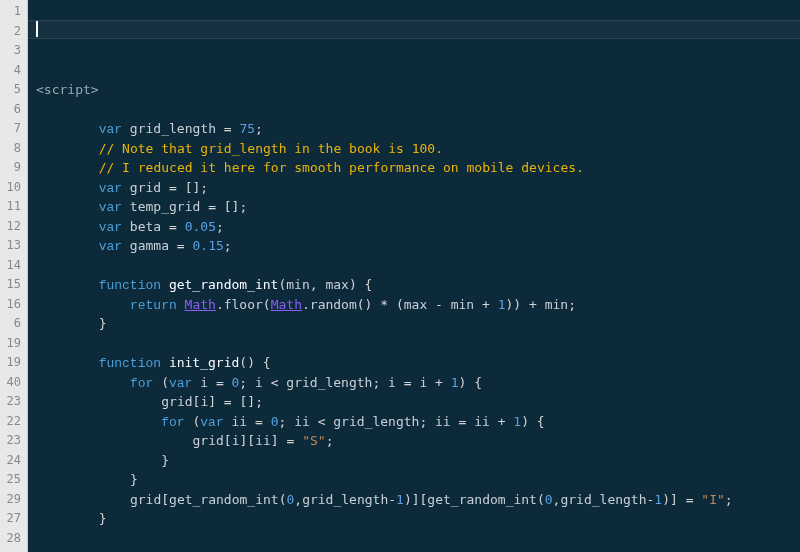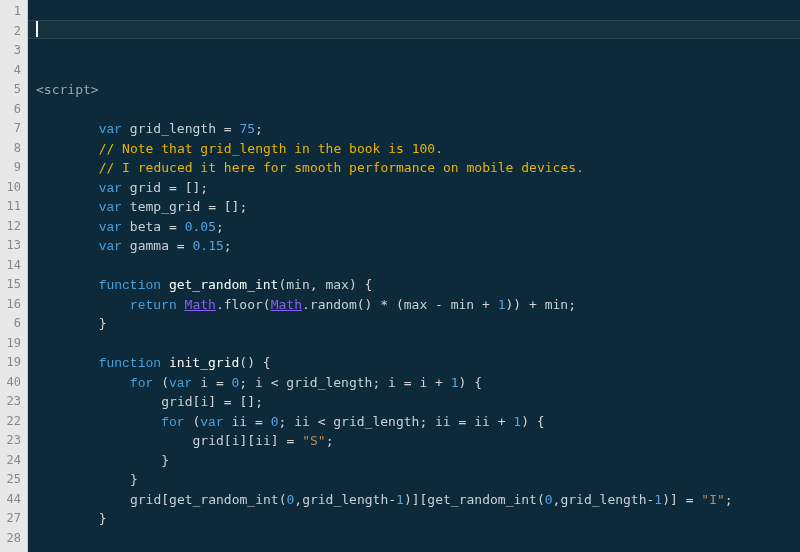--- a/index.html
+++ b/index.html
@@ -95,21 +95,21 @@
       <div>16</div>
       <div>6</div>
       <div>19</div>
       <div>19</div>
       <div>40</div>
       <div>23</div>
       <div>22</div>
       <div>23</div>
       <div>24</div>
       <div>25</div>
-      <div>44</div>
+      <div>29</div>
       <div>27</div>
       <div>28</div>
     </div>
   <div class="code" id="code">
     <div class="cursor-line"></div>
     <div class="cursor"></div>
   <div class="code-line"><span class="tag">&lt;script&gt;</span></div><div class="code-line"></div><div class="code-line"><span>        </span><span class="kw">var</span><span> </span><span class="fn">grid_length</span><span> </span><span class="op">=</span><span> </span><span class="num">75</span><span class="punct">;</span></div><div class="code-line"><span>        </span><span class="cm">// Note that grid_length in the book is 100.</span></div><div class="code-line"><span>        </span><span class="cm">// I reduced it here for smooth performance on mobile devices.</span></div><div class="code-line"><span>        </span><span class="kw">var</span><span> </span><span class="fn">grid</span><span> </span><span class="op">=</span><span> </span><span class="punct">[]</span><span class="punct">;</span></div><div class="code-line"><span>        </span><span class="kw">var</span><span> </span><span class="fn">temp_grid</span><span> </span><span class="op">=</span><span> </span><span class="punct">[]</span><span class="punct">;</span></div><div class="code-line"><span>        </span><span class="kw">var</span><span> </span><span class="fn">beta</span><span> </span><span class="op">=</span><span> </span><span class="num">0.05</span><span class="punct">;</span></div><div class="code-line"><span>        </span><span class="kw">var</span><span> </span><span class="fn">gamma</span><span> </span><span class="op">=</span><span> </span><span class="num">0.15</span><span class="punct">;</span></div><div class="code-line"></div><div class="code-line"><span>        </span><span class="kw">function</span><span> </span><span class="white">get_random_int</span><span class="punct">(</span><span class="fn">min</span><span class="punct">,</span><span> </span><span class="fn">max</span><span class="punct">)</span><span> </span><span class="punct">{</span></div><div class="code-line"><span>            </span><span class="kw">return</span><span> </span><span class="obj">Math</span><span class="punct">.</span><span class="call">floor</span><span class="punct">(</span><span class="obj">Math</span><span class="punct">.</span><span class="call">random</span><span class="punct">()</span><span> </span><span class="op">*</span><span> </span><span class="punct">(</span><span class="fn">max</span><span> </span><span class="op">-</span><span> </span><span class="fn">min</span><span> </span><span class="op">+</span><span> </span><span class="num">1</span><span class="punct">))</span><span> </span><span class="op">+</span><span> </span><span class="fn">min</span><span class="punct">;</span></div><div class="code-line"><span>        </span><span class="punct">}</span></div><div class="code-line"></div><div class="code-line"><span>        </span><span class="kw">function</span><span> </span><span class="white">init_grid</span><span class="punct">()</span><span> </span><span class="punct">{</span></div><div class="code-line"><span>            </span><span class="kw">for</span><span> </span><span class="punct">(</span><span class="kw">var</span><span> </span><span class="fn">i</span><span> </span><span class="op">=</span><span> </span><span class="num">0</span><span class="punct">;</span><span> </span><span class="fn">i</span><span> </span><span class="op">&lt;</span><span> </span><span class="fn">grid_length</span><span class="punct">;</span><span> </span><span class="fn">i</span><span> </span><span class="op">=</span><span> </span><span class="fn">i</span><span> </span><span class="op">+</span><span> </span><span class="num">1</span><span class="punct">)</span><span> </span><span class="punct">{</span></div><div class="code-line"><span>                </span><span class="fn">grid</span><span class="punct">[</span><span class="fn">i</span><span class="punct">]</span><span> </span><span class="op">=</span><span> </span><span class="punct">[]</span><span class="punct">;</span></div><div class="code-line"><span>                </span><span class="kw">for</span><span> </span><span class="punct">(</span><span class="kw">var</span><span> </span><span class="fn">ii</span><span> </span><span class="op">=</span><span> </span><span class="num">0</span><span class="punct">;</span><span> </span><span class="fn">ii</span><span> </span><span class="op">&lt;</span><span> </span><span class="fn">grid_length</span><span class="punct">;</span><span> </span><span class="fn">ii</span><span> </span><span class="op">=</span><span> </span><span class="fn">ii</span><span> </span><span class="op">+</span><span> </span><span class="num">1</span><span class="punct">)</span><span> </span><span class="punct">{</span></div><div class="code-line"><span>                    </span><span class="fn">grid</span><span class="punct">[</span><span class="fn">i</span><span class="punct">][</span><span class="fn">ii</span><span class="punct">]</span><span> </span><span class="op">=</span><span> </span><span class="str">"S"</span><span class="punct">;</span></div><div class="code-line"><span>                </span><span class="punct">}</span></div><div class="code-line"><span>            </span><span class="punct">}</span></div><div class="code-line"><span>            </span><span class="fn">grid</span><span class="punct">[</span><span class="call">get_random_int</span><span class="punct">(</span><span class="num">0</span><span class="punct">,</span><span class="fn">grid_length</span><span class="op">-</span><span class="num">1</span><span class="punct">)][</span><span class="call">get_random_int</span><span class="punct">(</span><span class="num">0</span><span class="punct">,</span><span class="fn">grid_length</span><span class="op">-</span><span class="num">1</span><span class="punct">)]</span><span> </span><span class="op">=</span><span> </span><span class="str">"I"</span><span class="punct">;</span></div><div class="code-line"><span>        </span><span class="punct">}</span></div><div class="code-line"></div><div class="code-line"><span>        </span><span class="call">init_grid</span><span class="punct">();</span></div></div>
 </div>
 
 </body></html>

